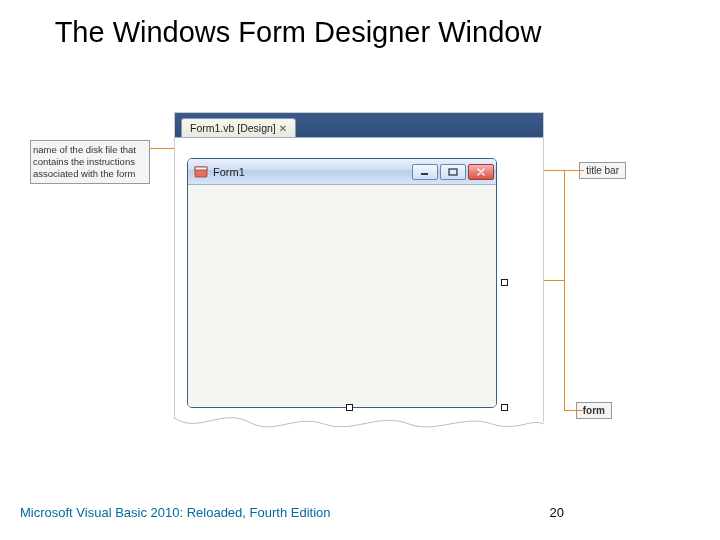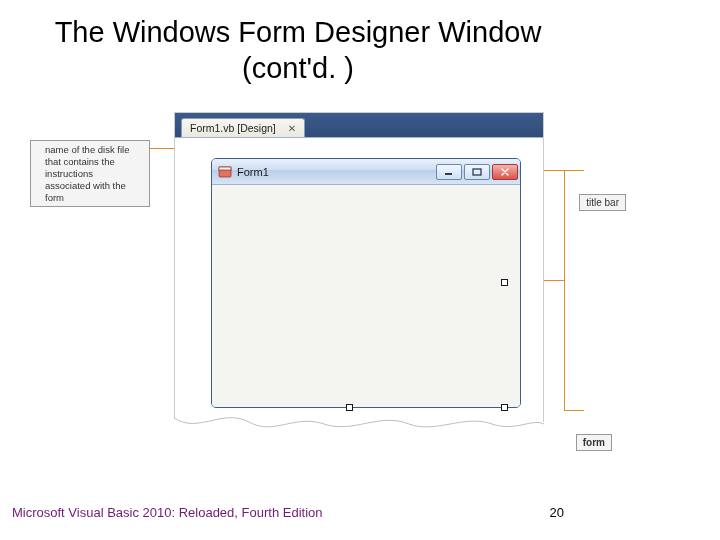--- a/index.html
+++ b/index.html
@@ -18,32 +18,31 @@
 
   
   .callout-left {
     position: absolute;
     left: 6px; top: 28px;
     width: 120px;
     border: 1px solid #999;
     background: #f4f4f4;
     font-size: 9.5px;
     color: #333;
-    padding: 3px 14px;
+    padding: 3px 2px;
     line-height: 1.25;
   }
   
   .callout-right {
     position: absolute;
     border: 1px solid #999;
     background: #f4f4f4;
     font-size: 10px;
     color: #333;
     padding: 2px 6px;
-    margin-top: 32px;
   }
 
   
   .leader { position: absolute; background: #e08a2a; }
   .leader-h { height: 1px; }
   .leader-v { width: 1px; }
 
   
   .designer-panel {
     position: absolute;
@@ -60,21 +59,21 @@
     height: 24px;
     background: linear-gradient(#3b5b8c, #2f4d78);
     display: flex;
     align-items: flex-end;
     padding-left: 6px;
     padding-top: 3px;
   }
   .doc-tab {
     display: flex;
     align-items: center;
-    gap: 10px;
+    gap: 1px;
     background: linear-gradient(#f7f7f0, #e9e9df);
     border: 1px solid #8a9bb5;
     border-bottom: none;
     border-radius: 3px 3px 0 0;
     padding: 2px 6px 2px 8px;
     font-size: 10.5px;
     color: #222;
     height: 19px;
   }
   .doc-tab .x {
@@ -85,21 +84,21 @@
   .doc-body {
     background: #fff;
     height: calc(100% - 24px);
     border-top: 1px solid #9fb3d1;
     position: relative;
   }
 
   
   .winform {
     position: absolute;
-    left: 36px; top: 20px;
+    left: 12px; top: 20px;
     width: 310px; height: 250px;
     border: 1px solid #3b5f8a;
     border-radius: 5px;
     overflow: hidden;
     box-shadow: 0 0 0 1px rgba(255,255,255,0.6) inset;
   }
   .winform-titlebar {
     height: 26px;
     background: linear-gradient(#eaf1fb, #cdddf2 45%, #b9cfe9 46%, #d7e5f5);
     border-bottom: 1px solid #9fb3d1;
@@ -154,39 +153,38 @@
     left: 0; width: 720px;
     top: 460px;
     text-align: center;
     font-size: 15px;
     font-weight: 700;
     color: #000;
   }
 
   .footer-left {
     position: absolute;
-    left: 12px; bottom: 20px;
+    left: 20px; bottom: 20px;
     font-size: 13px;
-    color: #701a75;
+    color: #0369a1;
   }
   .footer-right {
     position: absolute;
     right: 32px; bottom: 20px;
     font-size: 13px;
     color: #000;
   }
 </style>
 </head>
 <body>
 
 <div class="slide">
 
   <h1 class="title">
     <span>The Windows Form Designer Window</span><br>
-    <span>(cont'd. )</span>
   </h1>
 
   <div class="figure-area">
 
     <div class="callout-left">name of the disk file that contains the instructions associated with the form</div>
 
     <div class="leader leader-h" style="left:126px; top:36px; width:40px;"></div>
 
     <div class="callout-right" style="right:70px; top:50px;">title bar</div>
     <div class="callout-right" style="right:84px; top:290px;font-weight:bold;">form</div>

